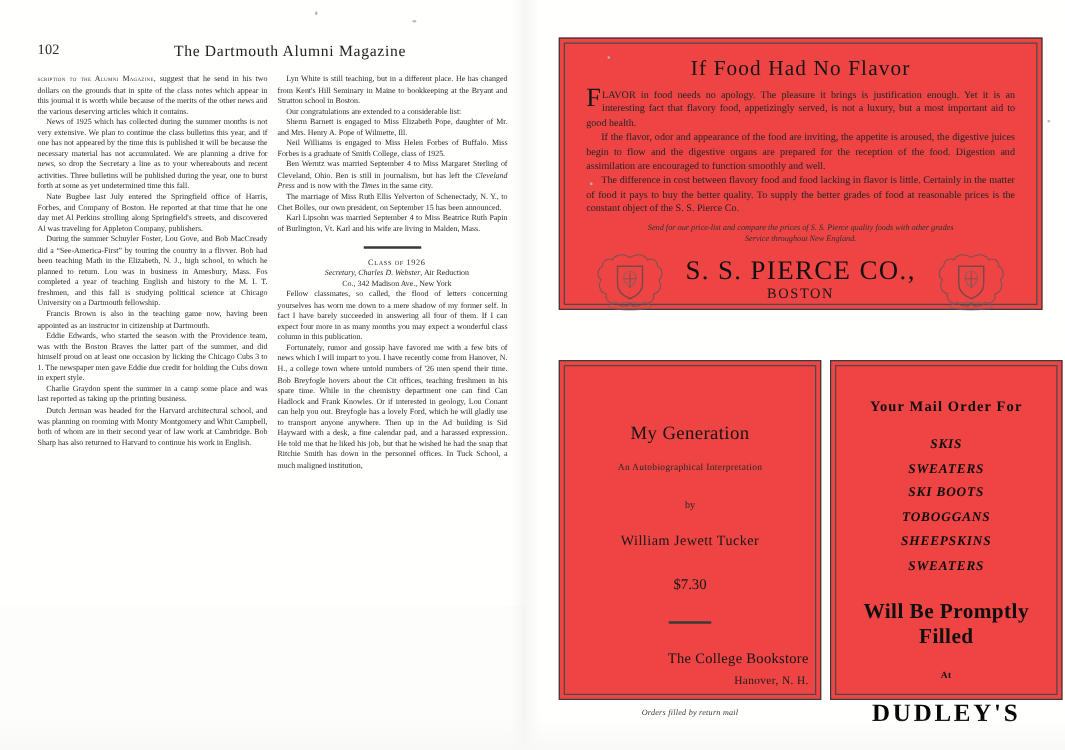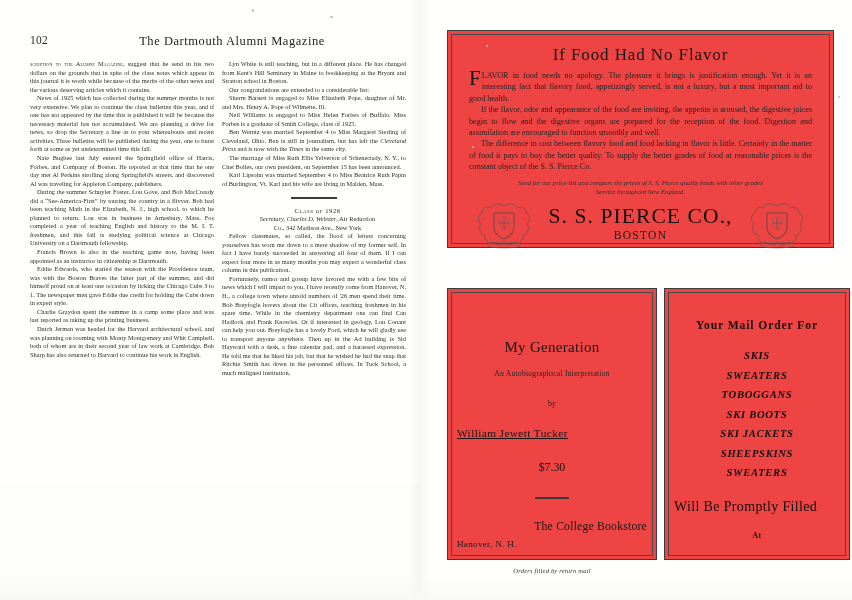--- a/index.html
+++ b/index.html
@@ -200,47 +200,46 @@
     margin: 13px 0 0 0;
     color: #262626;
   }
   #gen-by {
     text-align: center;
     font-size: 8.1px;
     margin: 21px 0 0 0;
     color: #262626;
   }
   #gen-author {
-    text-align: left;
+    text-align: center;
     font-size: 11.3px;
     letter-spacing: 0.4px;
     margin: 19px 0 0 0;
     color: #161616;
-    text-decoration: underline;
   }
   #gen-price {
     text-align: center;
     font-size: 11.8px;
     margin: 21px 0 0 0;
     color: #161616;
   }
   #gen-rule {
     width: 34px; height: 1.5px;
     background: #3a3a3a;
     margin: 22px auto 0 auto;
   }
   #gen-store {
     text-align: right;
     font-size: 11.6px;
     letter-spacing: 0.25px;
     margin: 21px 0 0 0;
     color: #151515;
   }
   #gen-city {
-    text-align: left;
+    text-align: right;
     font-size: 9.1px;
     letter-spacing: 0.3px;
     margin: 6px 0 0 0;
     color: #1d1d1d;
   }
   #gen-note {
     text-align: center;
     font-size: 6.5px;
     font-style: italic;
     letter-spacing: 0.2px;
@@ -266,23 +265,23 @@
   }
   #dud-items li {
     text-align: center;
     font-size: 10.6px;
     font-weight: bold;
     letter-spacing: 0.7px;
     line-height: 19.5px;
     color: #0f0f0f;
   }
   #dud-fill {
-    text-align: left;
-    font-size: 14px;
-    font-weight: normal;
+    text-align: center;
+    font-size: 17px;
+    font-weight: bold;
     letter-spacing: 0.35px;
     margin: 16px 0 0 0;
     color: #0f0f0f;
   }
   #dud-at {
     text-align: center;
     font-size: 7.6px;
     font-weight: bold;
     letter-spacing: 0.4px;
     margin: 16px 0 16px 0;
@@ -418,28 +417,28 @@
       </div>
     </div>
 
     <div id="ad-dudley" class="ad-frame">
       <div class="ad-frame-inner"></div>
       <div class="ad-body">
         <div id="dud-lead">Your Mail Order For</div>
         <ul id="dud-items">
           <li>SKIS</li>
           <li>SWEATERS</li>
+          <li>SKI BOOTS</li>
           <li>TOBOGGANS</li>
-          <li>SKI BOOTS</li>
-          <li>SKI JACKETS</li>
           <li>SHEEPSKINS</li>
           <li>SWEATERS</li>
         </ul>
         <div id="dud-fill">Will Be Promptly Filled</div>
         <div id="dud-at">At</div>
+        <div id="dud-name">DUDLEY'S</div>
       </div>
     </div>
   </div>
 
   <div class="gutter-shade"></div>
   <div class="edge-shade-bottom"></div>
   <div class="speck" style="left:252px; top:9px; width:2px; height:3px;"></div>
   <div class="speck" style="left:330px; top:16px; width:3px; height:2px;"></div>
   <div class="speck" style="left:486px; top:45px; width:2px; height:2px;"></div>
   <div class="speck" style="left:838px; top:96px; width:2px; height:2px;"></div>

